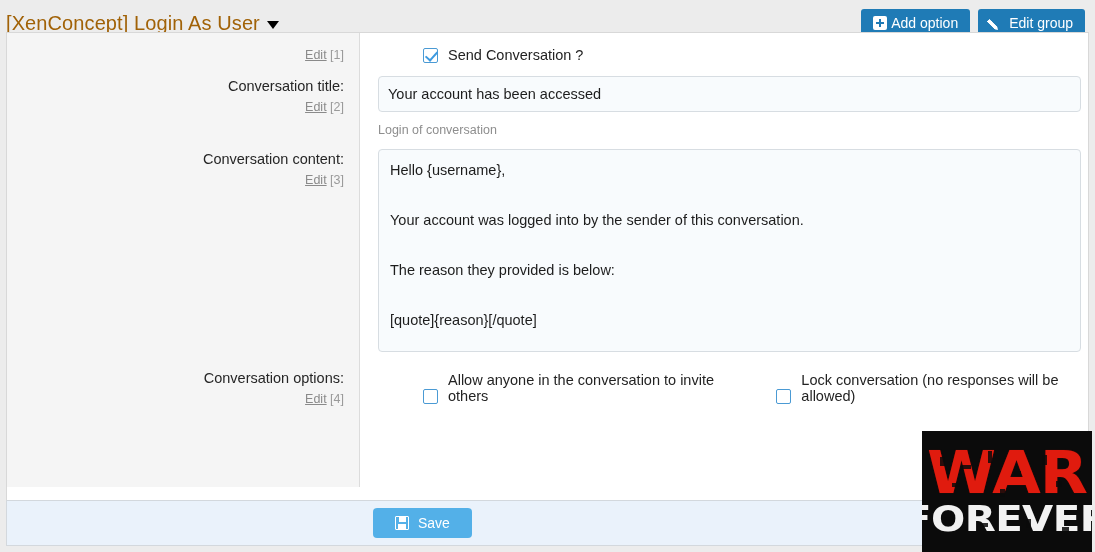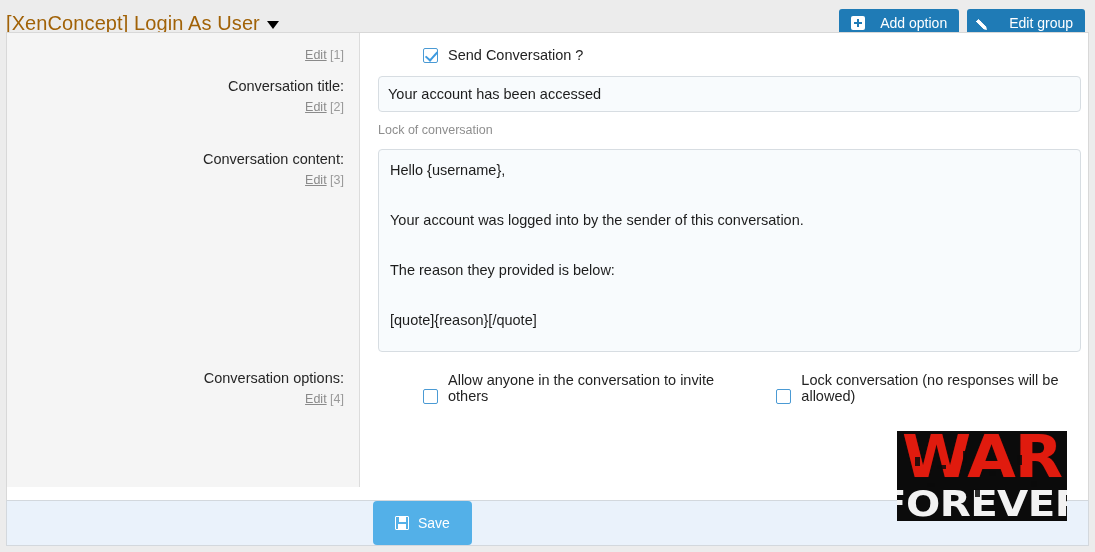--- a/index.html
+++ b/index.html
@@ -45,21 +45,21 @@
     background:#1f7bb6;
     border:none;
     border-radius:3px;
     color:#fff;
     font-size:14px;
     font-family:"Liberation Sans", sans-serif;
     padding:0 12px;
     height:29px;
     display:flex;
     align-items:center;
-    gap:15px;
+    gap:4px;
     cursor:pointer;
     white-space:nowrap;
   }
   .ico-plus {
     width:14px; height:14px;
     background:#fff;
     border-radius:2px;
     position:relative;
     flex:0 0 auto;
   }
@@ -201,21 +201,21 @@
     align-items:center;
   }
   .btn-save {
     margin-left:366px;
     background:#53b0e8;
     border:none;
     border-radius:4px;
     color:#fff;
     font-size:14px;
     font-family:"Liberation Sans", sans-serif;
-    height:44px;
+    height:30px;
     padding:0 22px;
     display:flex;
     align-items:center;
     gap:9px;
     cursor:pointer;
   }
   .ico-save {
     width:14px; height:14px;
     border:1.6px solid #fff;
     border-radius:1px;
@@ -229,22 +229,22 @@
   }
   .ico-save::after {
     content:""; position:absolute;
     left:2px; bottom:0; right:2px; height:5px;
     background:#fff;
   }
 
   
   .watermark {
     position:absolute;
-    left:897px; top:431px;
-    width:170px; height:90px;
+    left:922px; top:431px;
+    width:170px; height:121px;
     background:#0b0b0b;
     overflow:hidden;
     z-index:5;
     display:flex;
     flex-direction:column;
     justify-content:center;
     align-items:center;
   }
   .wm-war {
     font-family:"DejaVu Sans", sans-serif;
@@ -314,21 +314,21 @@
     <div class="row">
       <div class="row-label">
         <div>Conversation title:</div>
         <div class="edit-line">
           <span class="edit-link">Edit</span>
           <span>[2]</span>
         </div>
       </div>
       <div class="row-field">
         <input class="text-input" type="text" value="Your account has been accessed" style="">
-        <div class="hint">Lock of conversation</div>
+        <div class="hint">Login of conversation</div>
       </div>
     </div>
 
     <div class="row">
       <div class="row-label">
         <div>Conversation content:</div>
         <div class="edit-line">
           <span class="edit-link">Edit</span>
           <span>[3]</span>
         </div>

